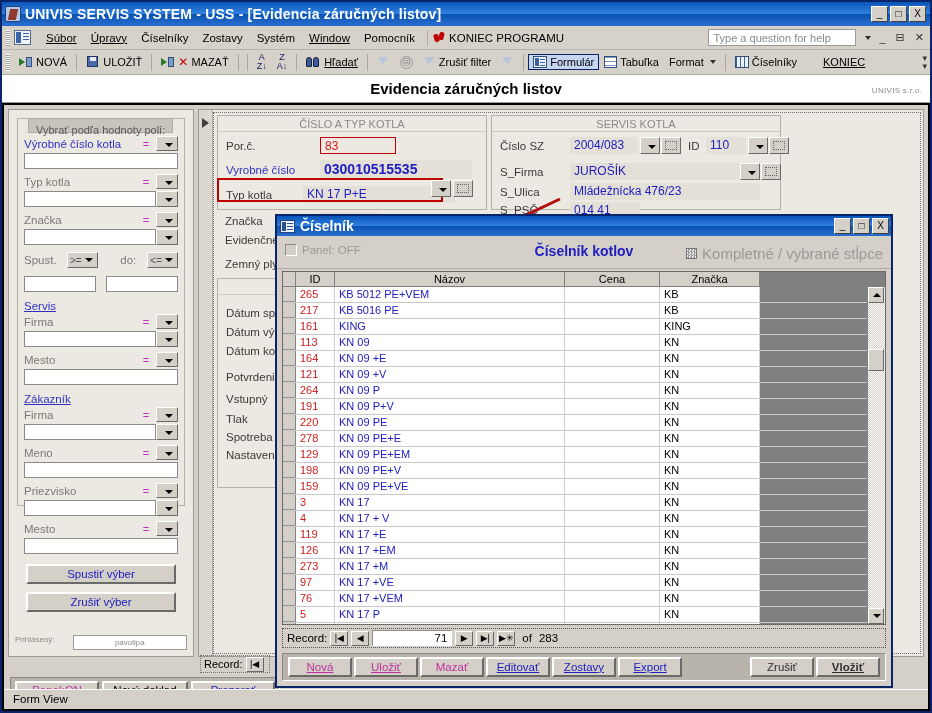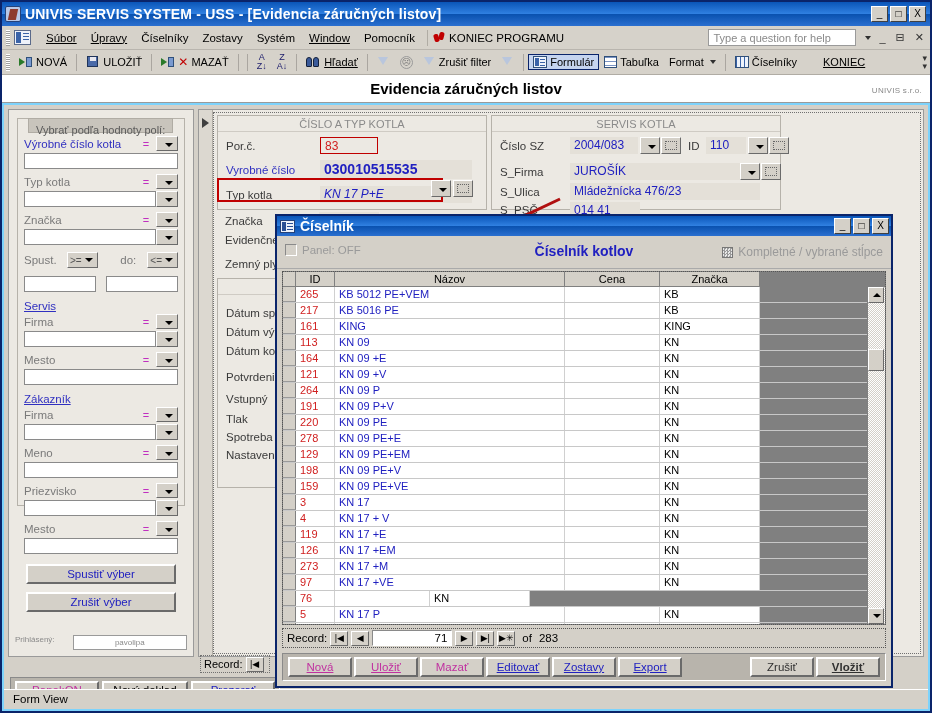--- a/index.html
+++ b/index.html
@@ -4,21 +4,21 @@
 <style>
   html,body{margin:0;padding:0;}
   body{
     width:932px;height:713px;overflow:hidden;
     font-family:"Liberation Sans","DejaVu Sans",sans-serif;
     font-size:11px;
     background:#d4d0c8;
     -webkit-font-smoothing:none;
   }
   .app{position:relative;width:932px;height:713px;box-sizing:border-box;
-       border:2px solid #0a246a;background:#7dd3fc;}
+       border:2px solid #0a246a;background:#000000;}
 
   
   .titlebar{
     height:24px;display:flex;align-items:center;
     background:linear-gradient(180deg,#0a55b8 0%,#2f7fe0 48%,#0a52b0 52%,#2a6fd0 100%);
     color:#fff;padding:0 2px 0 3px;box-sizing:border-box;
   }
   .titlebar .tb-icon{
     width:16px;height:16px;margin-right:4px;background:#b8c8e8;
     border:1px solid #24427a;box-sizing:border-box;position:relative;flex:0 0 auto;
@@ -203,21 +203,21 @@
   .m-sub{height:32px;position:relative;background:#d4d0c8;border-bottom:1px solid #aaa;}
   .m-panel{position:absolute;left:8px;top:8px;display:flex;align-items:center;gap:5px;}
   .m-chk{width:12px;height:12px;background:#d4d0c8;border:1px solid;
      border-color:#8a8a8a #fff #fff #8a8a8a;box-sizing:border-box;}
   .m-panel .lbl{font-size:11.5px;color:#9a9a9a;}
   .m-heading{position:absolute;left:0;right:0;top:7px;text-align:center;color:#2020c0;
      font-size:14px;font-weight:bold;}
   .m-kompl{position:absolute;right:8px;top:9px;display:flex;align-items:center;gap:5px;}
   .m-kompl .sq{width:11px;height:11px;border:1px solid #777;
      background:repeating-conic-gradient(#999 0 25%,#e8e8e8 0 50%) 0 0/3px 3px;box-sizing:border-box;}
-  .m-kompl .lbl{font-size:12px;color:#9a9a9a;}
+  .m-kompl .lbl{font-size:15px;color:#9a9a9a;}
 
   .grid{position:absolute;left:5px;top:55px;right:5px;height:354px;
     border:1px dotted #555;background:#808080;box-sizing:border-box;overflow:hidden;}
   .grid-head{display:flex;height:15px;background:#d4d0c8;border-bottom:1px solid #808080;}
   .gh{border-right:1px solid #808080;border-bottom:1px solid #808080;background:#d4d0c8;
     font-size:11px;text-align:center;line-height:14px;color:#000;box-sizing:border-box;}
   .gh.sel{width:13px;}
   .grid-rows{position:absolute;left:0;top:15px;right:17px;bottom:0;overflow:hidden;background:#808080;}
   .grow{display:flex;height:15px;border-bottom:1px solid #c8c8c8;background:#fff;}
   .gcell{box-sizing:border-box;font-size:11px;line-height:14px;padding-left:4px;
@@ -493,25 +493,25 @@
     </div>
 
     <div class="mainform">
       <div class="recsel">
           <div class="arr"></div>
         </div>
 
       <div class="fbox" style="left:18px;top:5px;width:270px;height:95px;">
         <div class="fbox-title">ČÍSLO A TYP KOTLA</div>
         <div class="frm-label" style="left:8px;top:24px;">Por.č.</div>
-        <div class="frm-val red" style="left:102px;top:21px;width:58px;height:17px;border:1px solid #c00000;">83</div>
+        <div class="frm-val red" style="left:102px;top:21px;width:76px;height:17px;border:1px solid #c00000;">83</div>
         <div class="frm-label blue" style="left:8px;top:48px;">Vyrobné číslo</div>
         <div class="frm-val big" style="left:102px;top:44px;width:152px;height:19px;">030010515535</div>
         <div class="frm-label" style="left:8px;top:73px;">Typ kotla</div>
-        <div class="frm-val" style="left:102px;top:70px;width:152px;height:17px;font-style:italic;">KN 17 P+E</div>
+        <div class="frm-val" style="left:85px;top:70px;width:152px;height:17px;">KN 17 P+E</div>
       </div>
       <div class="hlbox" style="left:18px;top:68px;width:226px;height:24px;"></div>
       <div class="minibtn dd" style="left:232px;top:70px;"></div>
       <div class="minibtn el" style="left:254px;top:70px;"></div>
 
       <div class="frm-label" style="left:26px;top:105px;">Značka</div>
       <div class="frm-val" style="left:120px;top:102px;width:60px;height:16px;">KN</div>
       <div class="frm-label" style="left:26px;top:124px;">Evidenčné</div>
       <div class="frm-label" style="left:26px;top:148px;">Zemný ply</div>
       <div class="fbox" style="left:18px;top:168px;width:270px;height:210px;">
@@ -750,20 +750,21 @@
             <div class="gcell c-sel"></div>
             <div class="gcell c-id">97</div>
             <div class="gcell c-name">KN 17 +VE</div>
             <div class="gcell c-cena"></div>
             <div class="gcell c-znacka">KN</div>
             <div class="gcell c-rest"></div>
           </div>
           <div class="grow">
             <div class="gcell c-sel"></div>
             <div class="gcell c-id">76</div>
+            <div class="gcell c-name">KN 17 +VEM</div>
             <div class="gcell c-cena"></div>
             <div class="gcell c-znacka">KN</div>
             <div class="gcell c-rest"></div>
           </div>
           <div class="grow">
             <div class="gcell c-sel"></div>
             <div class="gcell c-id">5</div>
             <div class="gcell c-name">KN 17 P</div>
             <div class="gcell c-cena"></div>
             <div class="gcell c-znacka">KN</div>

